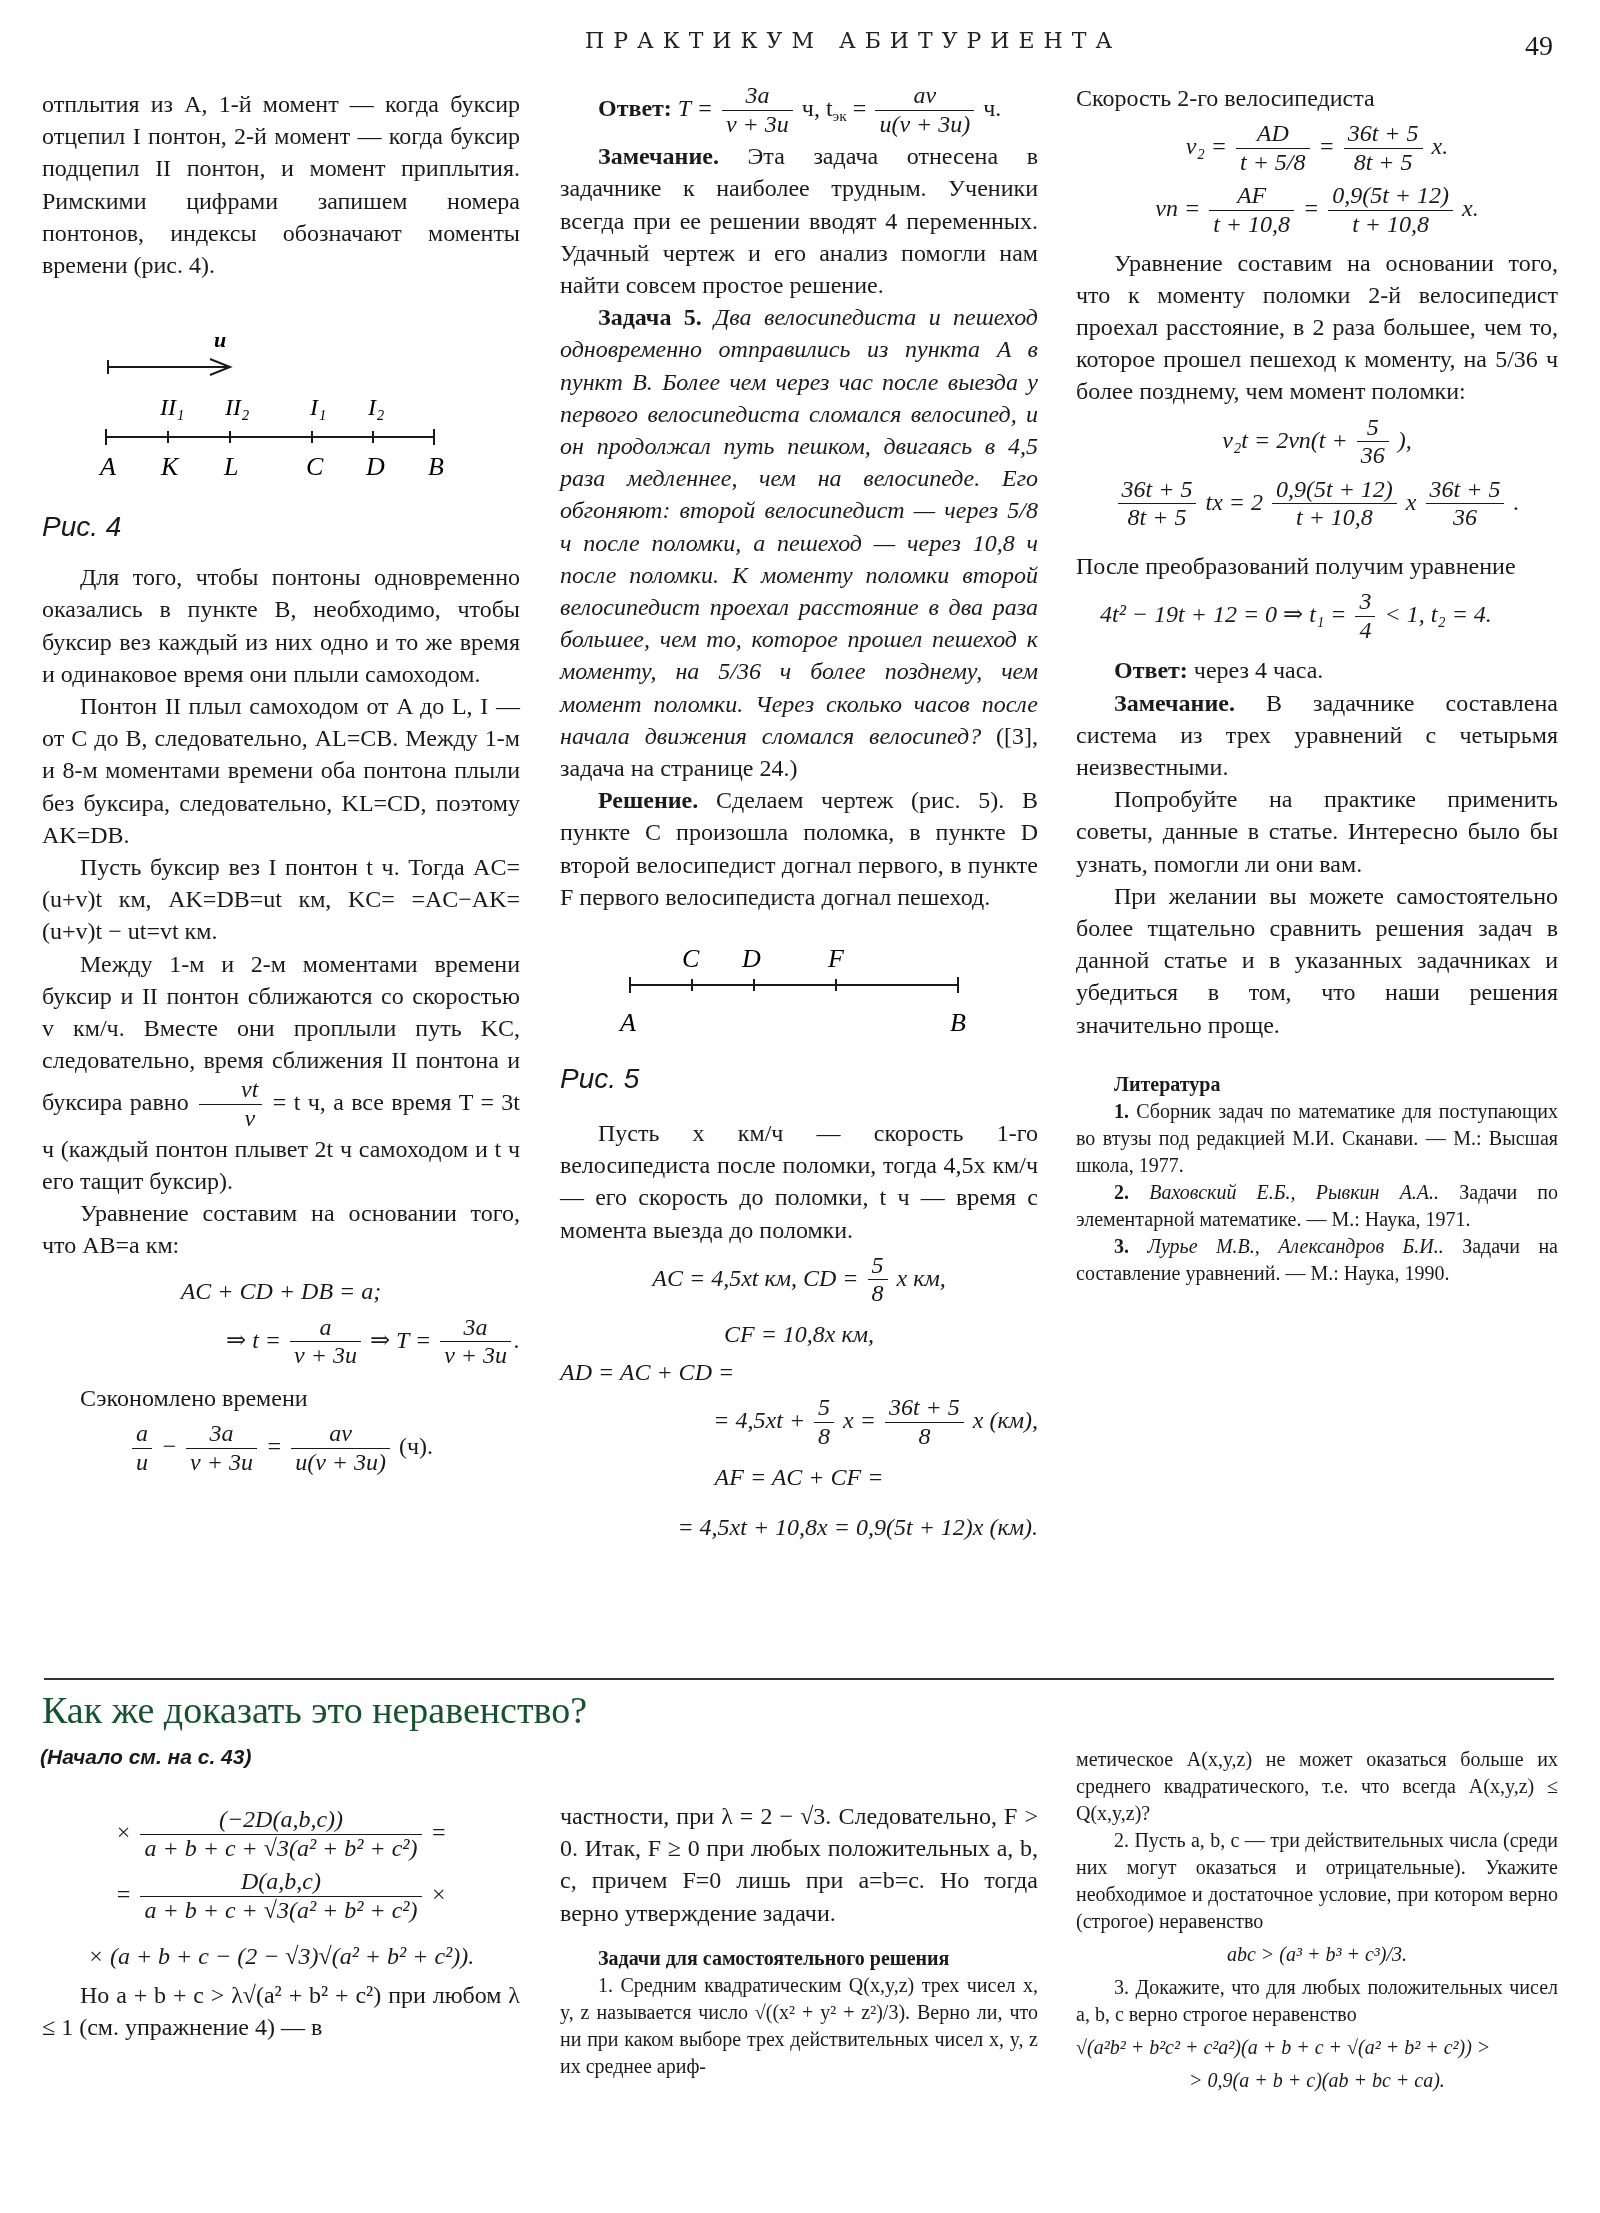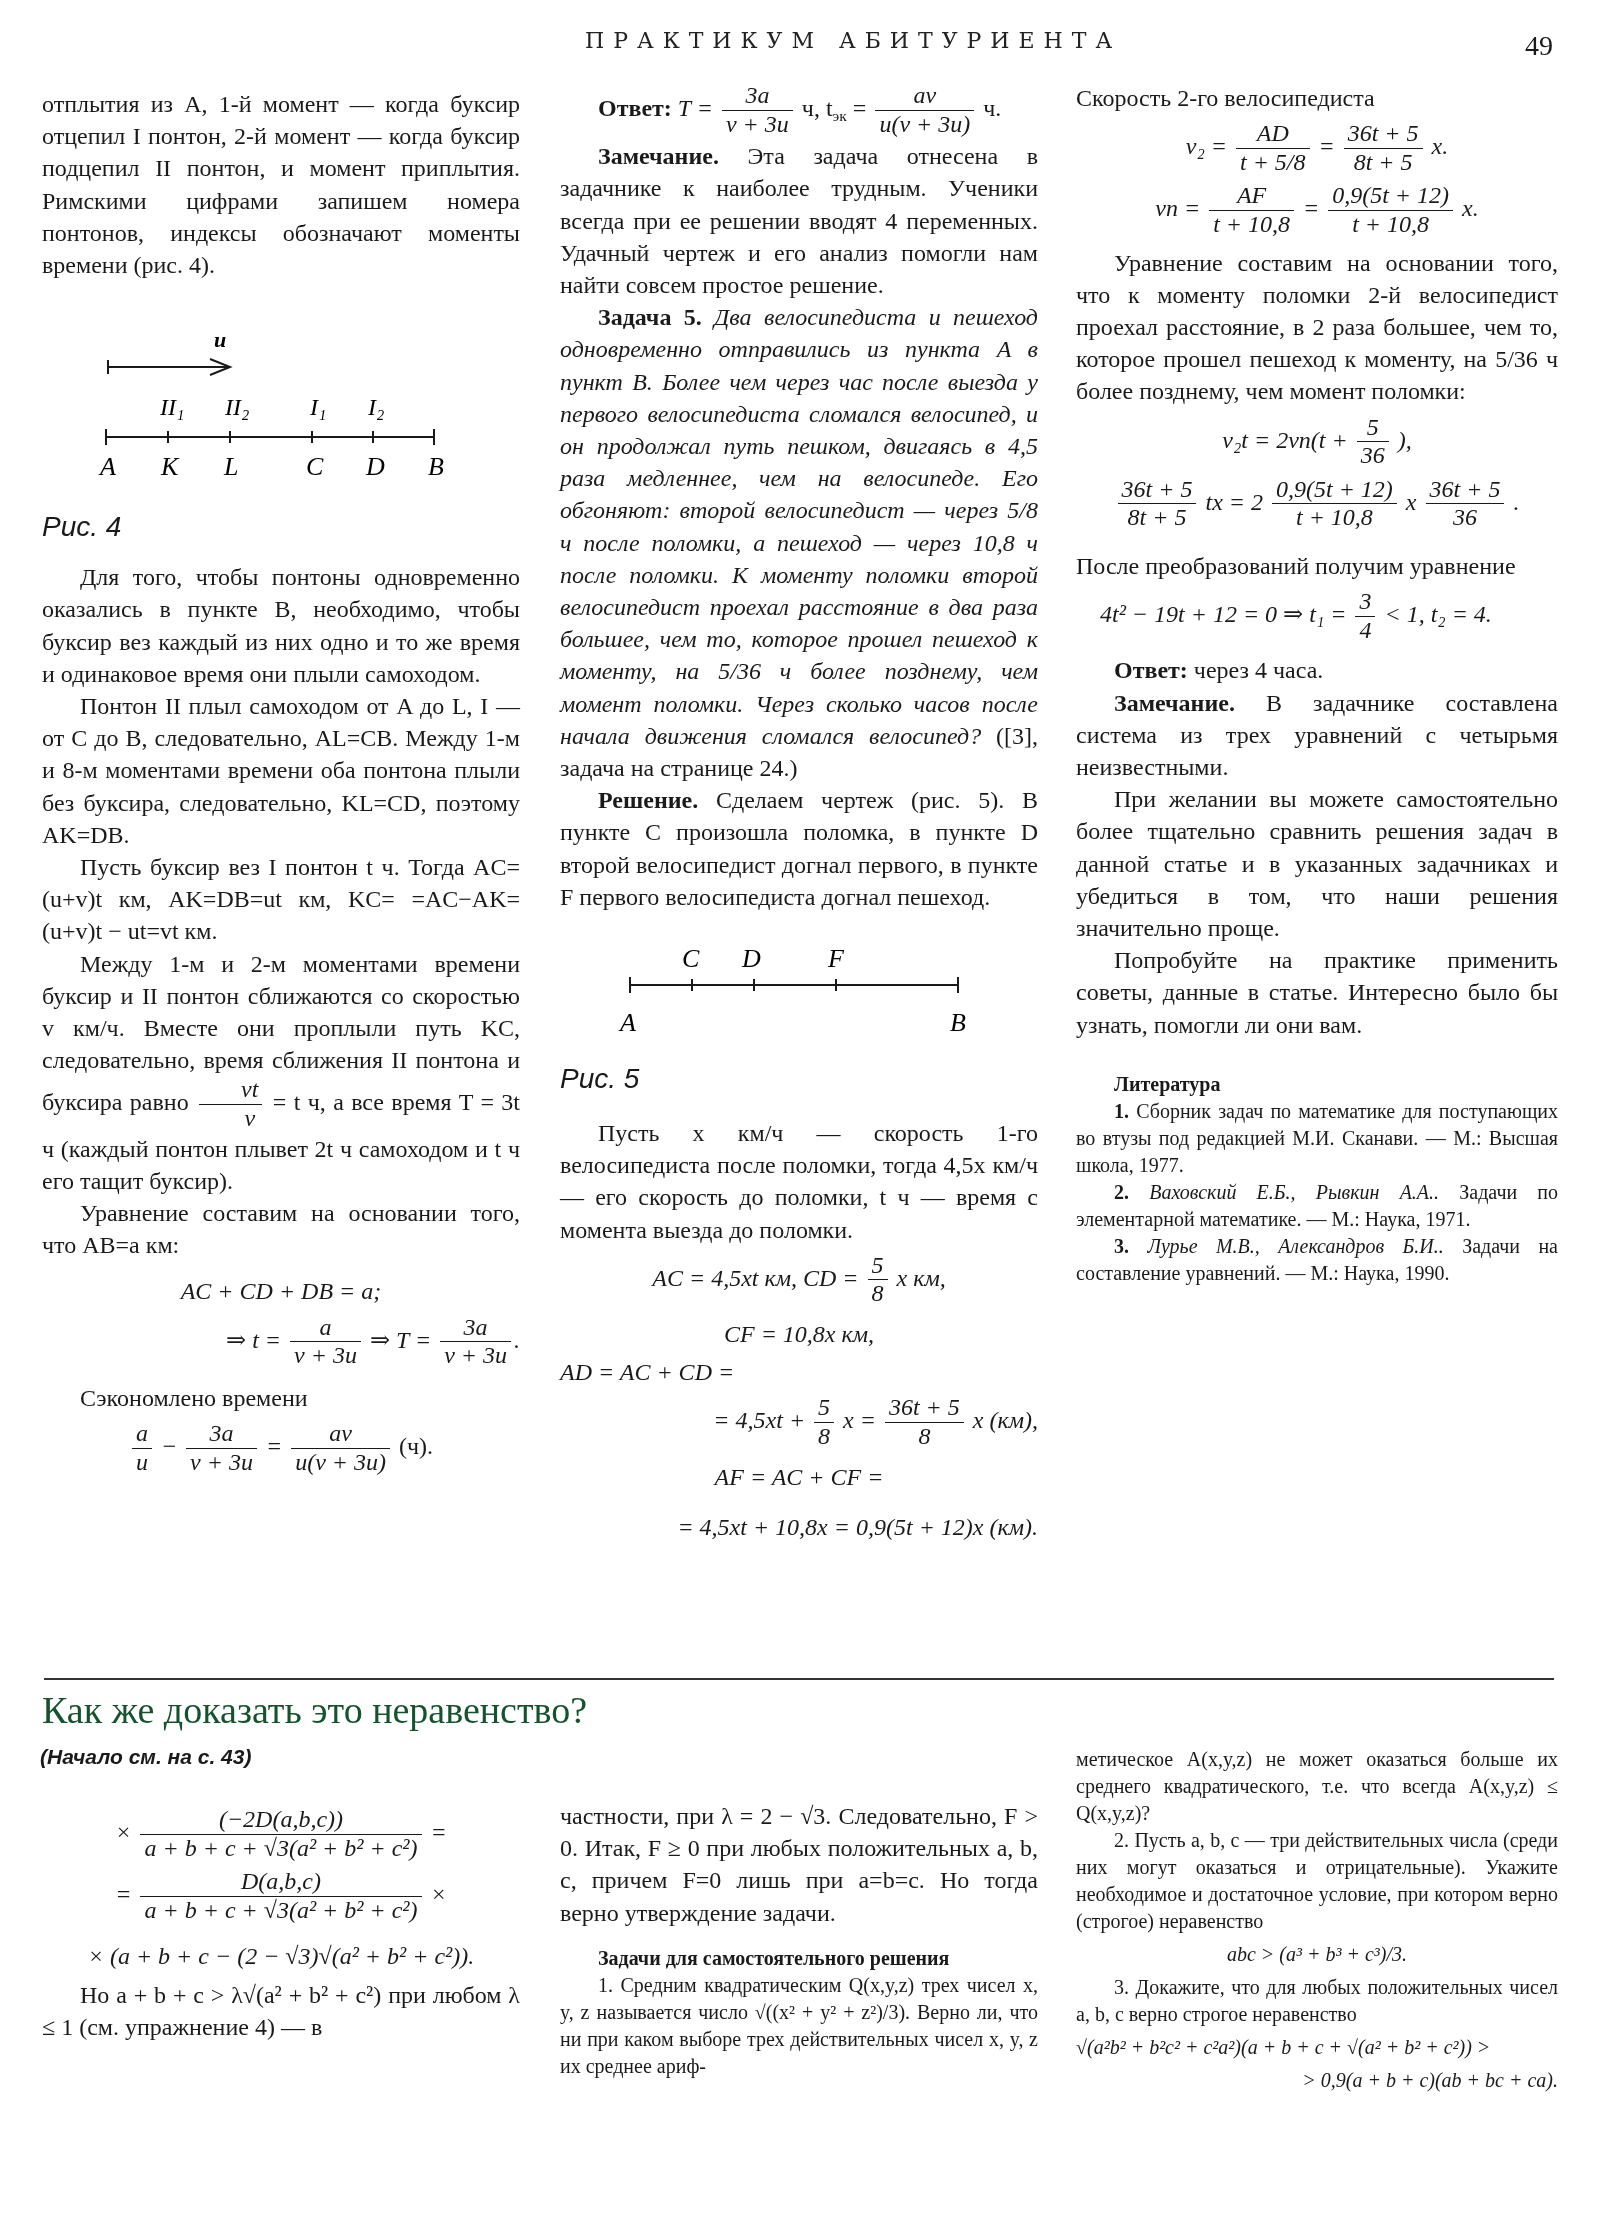--- a/index.html
+++ b/index.html
@@ -235,22 +235,22 @@
   <div class="eq" style="text-align:left; margin-left:24px;">
     <span>4t² − 19t + 12 = 0 ⇒ t₁ =</span>
     <span class="frac">
         <span>3</span>
         <span>4</span>
       </span>
     <span>&lt; 1,  t₂ = 4.</span>
   </div>
   <p class="ind" style="margin-top:10px;"><span class="b">Ответ:</span> <span>через 4 часа.</span></p>
   <p class="ind"><span class="b">Замечание.</span> <span>В задачнике составлена система из трех уравнений с четырьмя неизвестными.</span></p>
+  <p class="ind">Попробуйте на практике применить советы, данные в статье. Интересно было бы узнать, помогли ли они вам.</p>
   <p class="ind">При желании вы можете самостоятельно более тщательно сравнить решения задач в данной статье и в указанных задачниках и убедиться в том, что наши решения значительно проще.</p>
-  <p class="ind">Попробуйте на практике применить советы, данные в статье. Интересно было бы узнать, помогли ли они вам.</p>
 
   <div class="small" style="margin-top:30px;">
     <p class="ind b">Литература</p>
     <p class="ind"><span class="b">1.</span> <span class="i"></span> <span>Сборник задач по математике для поступающих во втузы под редакцией М.И. Сканави. — М.: Высшая школа, 1977.</span></p>
     <p class="ind"><span class="b">2.</span> <span class="i">Ваховский Е.Б., Рывкин А.А..</span> <span>Задачи по элементарной математике. — М.: Наука, 1971.</span></p>
     <p class="ind"><span class="b">3.</span> <span class="i">Лурье М.В., Александров Б.И..</span> <span>Задачи на составление уравнений. — М.: Наука, 1990.</span></p>
   </div>
 </div>
 
 <div class="abs divider"></div>
@@ -283,14 +283,14 @@
   <p class="ind b small" style="margin-top:16px;">Задачи для самостоятельного решения</p>
   <p class="ind small">1. Средним квадратическим Q(x,y,z) трех чисел x, y, z называется число √((x² + y² + z²)/3). Верно ли, что ни при каком выборе трех действительных чисел x, y, z их среднее ариф-</p>
 </div>
 
 <div class="col small" style="left:1076px; top:1746px; width:482px;">
   <p>метическое A(x,y,z) не может оказаться больше их среднего квадратического, т.е. что всегда A(x,y,z) ≤ Q(x,y,z)?</p>
   <p class="ind">2. Пусть a, b, c — три действительных числа (среди них могут оказаться и отрицательные). Укажите необходимое и достаточное условие, при котором верно (строгое) неравенство</p>
   <div class="eq">abc &gt; (a³ + b³ + c³)/3.</div>
   <p class="ind">3. Докажите, что для любых положительных чисел a, b, c верно строгое неравенство</p>
   <div class="eq" style="text-align:left;">√(a²b² + b²c² + c²a²)(a + b + c + √(a² + b² + c²)) &gt;</div>
-  <div class="eq" style="text-align:right;">&gt; 0,9(a + b + c)(ab + bc + ca).</div>
+  <div class="eq" style="">&gt; 0,9(a + b + c)(ab + bc + ca).</div>
 </div>
 
 </body></html>

